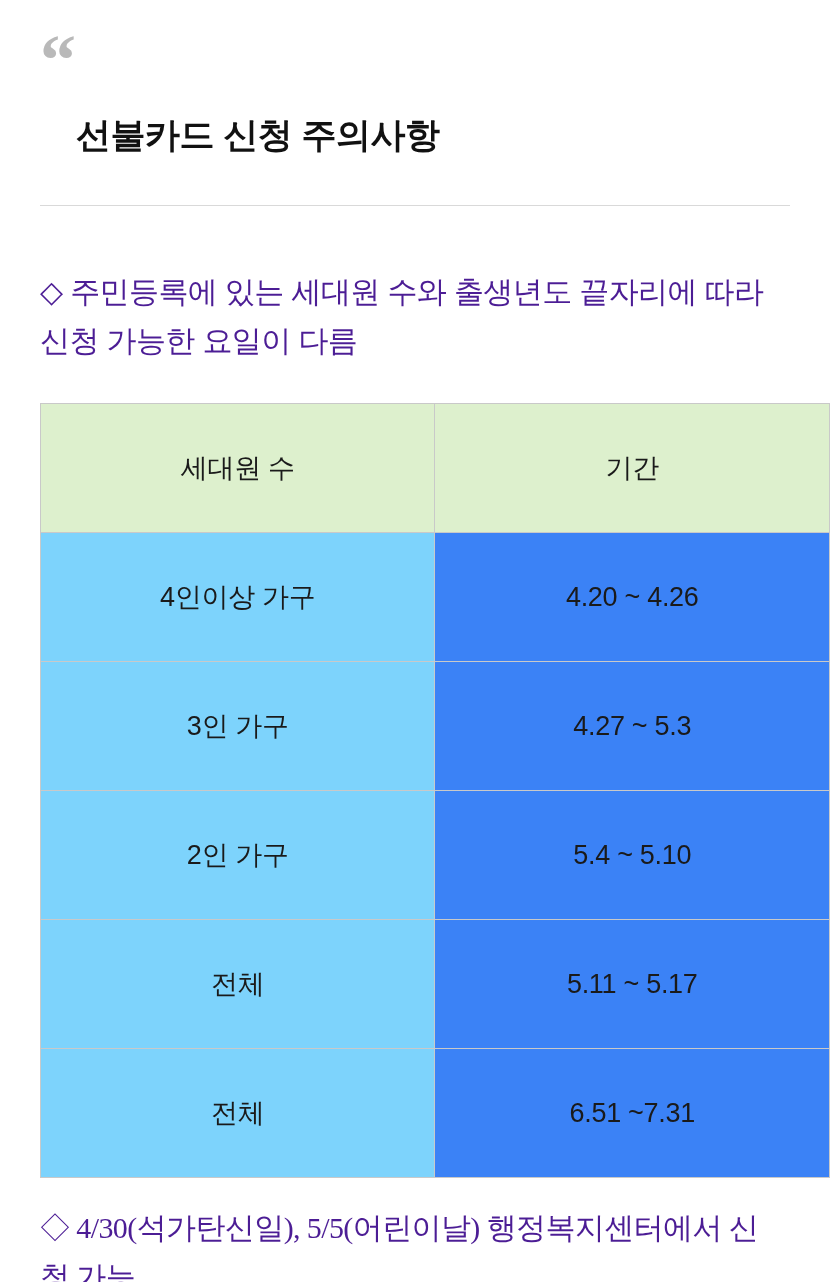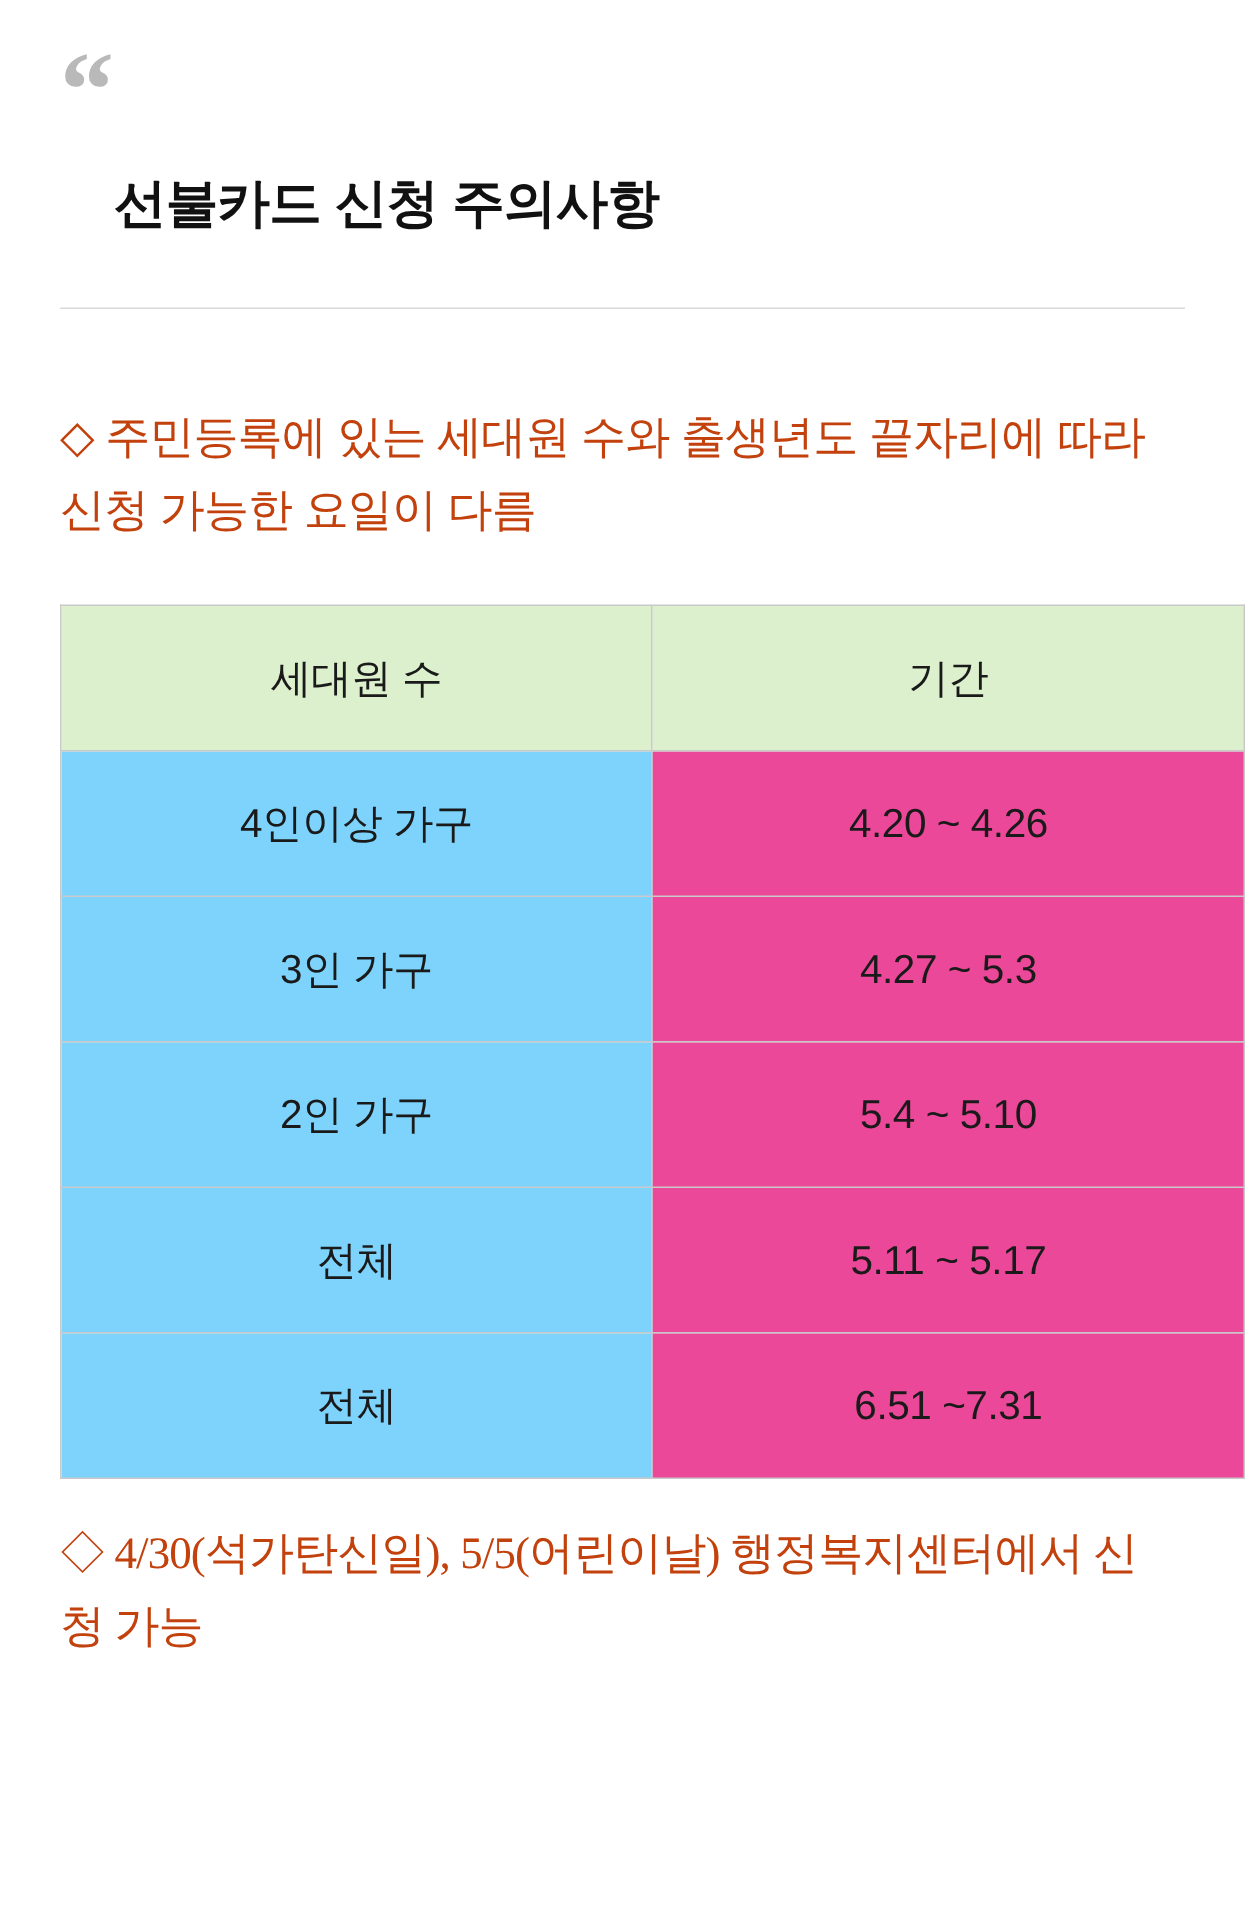--- a/index.html
+++ b/index.html
@@ -42,21 +42,21 @@
   }
   .divider {
     border: 0;
     border-top: 1px solid #d9d9d9;
     margin: 46px 0 0 0;
     width: 750px;
   }
   .para {
     font-size: 30px;
     line-height: 1.62;
-    color: #c2410c;
+    color: #4c1d95;
     letter-spacing: -0.6px;
     font-weight: 500;
   }
   .para-top {
     margin-top: 62px;
     padding-right: 20px;
   }
   .para-bottom {
     margin-top: 26px;
     padding-right: 10px;
@@ -70,31 +70,31 @@
   }
   table.schedule th,
   table.schedule td {
     border: 1px solid #c9c9c9;
     text-align: center;
     font-size: 27px;
     font-weight: 500;
     color: #1a1a1a;
     letter-spacing: -0.3px;
     height: 96px;
-    padding: 0 6px;
+    padding: 16px 6px;
   }
   table.schedule th {
     background: #ddf0cd;
     font-weight: 500;
   }
   table.schedule td.label {
     background: #7dd3fc;
   }
   table.schedule td.value {
-    background: #ec4899;
+    background: #3b82f6;
   }
   col.c1 { width: 372px; }
   col.c2 { width: 372px; }
 </style>
 </head>
 <body>
 
 <div class="page">
 
   <div class="quote-mark">“</div>

